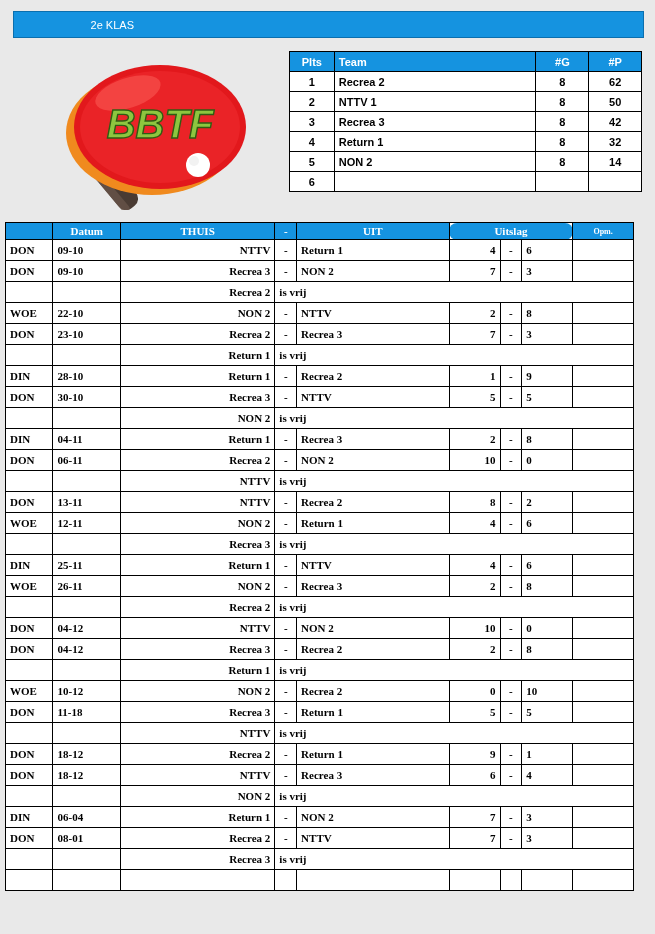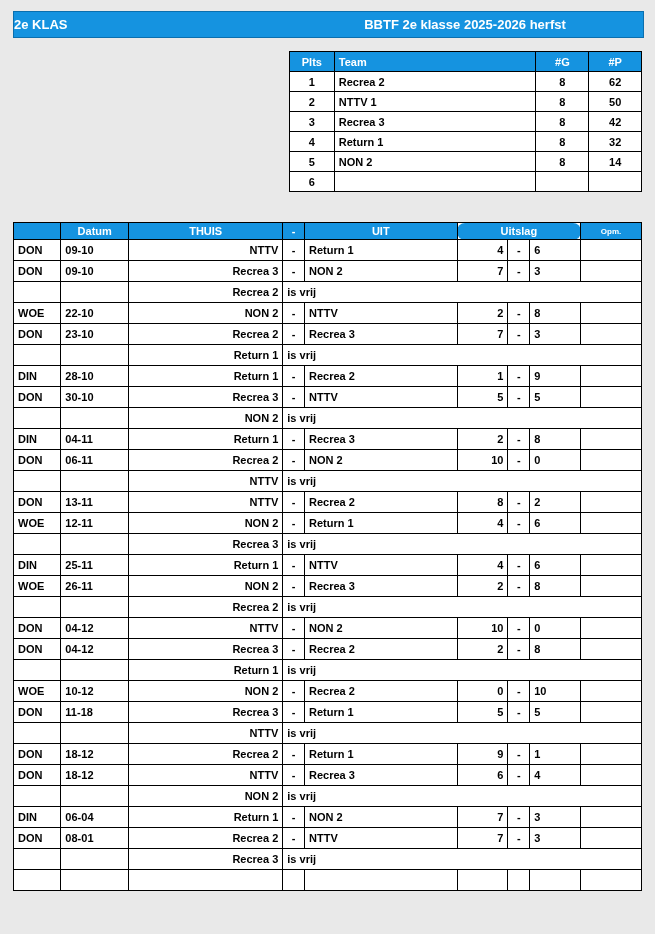--- a/index.html
+++ b/index.html
@@ -13,21 +13,21 @@
   }
   .page{position:relative;width:655px;height:934px;}
 
   
   .header{
     position:absolute;left:13px;top:11px;width:629px;height:25px;
     background:#1593e0;border:1px solid #0b6fae;
     display:flex;align-items:center;
   }
   .header-left{
-    width:120px;text-align:left;font-weight:bold;font-size:13px;color:#fff;
+    width:120px;text-align:right;font-weight:normal;font-size:11px;color:#fff;
   }
   .header-mid{flex:1;}
   .header-title{
     width:340px;text-align:center;font-weight:bold;font-size:13px;color:#fff;
     margin-right:8px;
   }
 
   
   .logo-wrap{
     position:absolute;left:20px;top:45px;width:265px;height:165px;
@@ -50,23 +50,24 @@
     background:#1593e0;color:#fff;text-align:left;
   }
   .standings thead th.c{text-align:center;}
   .st-plts{width:38px;text-align:center;}
   .st-team{width:215px;text-align:left;}
   .st-g{width:48px;text-align:center;}
   .st-p{width:48px;text-align:center;}
 
   
   .schedule{
-    position:absolute;left:13px;top:222px;width:629px;
+    position:absolute;left:5px;top:222px;width:629px;
     border-collapse:collapse;
     background:#fff;
+    font-family:Liberation Serif, serif;
   }
   .schedule th,.schedule td{
     border:1px solid #000;
     height:20px;
     font-size:11px;
     font-weight:bold;
     padding:0 4px;
     background:#fff;
   }
   .schedule thead th{
@@ -86,23 +87,43 @@
   .c-vrij{text-align:left;}
 </style>
 </head>
 <body>
 
 <div class="page">
 
   <div class="header">
     <div class="header-left">2e KLAS</div>
     <div class="header-mid"></div>
-    <div class="header-title">BBTF 2e klasse 2025-2026 herfst</div>
   </div>
 
+  <div class="logo-wrap">
+    <svg width="265" height="165" viewBox="0 0 265 165">
+
+      <g transform="rotate(-40 90 120)">
+        <rect x="70" y="95" width="22" height="72" rx="9" fill="#4a3b33"></rect>
+        <rect x="70" y="95" width="8" height="72" rx="4" fill="#6b574c" opacity="0.7"></rect>
+      </g>
+
+      <ellipse cx="132" cy="88" rx="86" ry="62" fill="#f08a1e"></ellipse>
+
+      <ellipse cx="140" cy="82" rx="86" ry="62" fill="#e2181c"></ellipse>
+      <ellipse cx="140" cy="82" rx="80" ry="56" fill="#ea2327"></ellipse>
+
+      <ellipse cx="108" cy="48" rx="34" ry="15" fill="#ff6a62" opacity="0.45" transform="rotate(-18 108 48)"></ellipse>
+
+      <circle cx="178" cy="120" r="12" fill="#ffffff"></circle>
+      <circle cx="174" cy="116" r="5" fill="#f2f2f2"></circle>
+
+      <text x="140" y="93" text-anchor="middle" font-family="Liberation Sans, sans-serif" font-size="40" font-weight="bold" font-style="italic" fill="#8dc63f" stroke="#2f5d12" stroke-width="1.4">BBTF</text>
+    </svg>
+  </div>
 
   <table class="standings">
     <thead>
       <tr>
         <th class="st-plts c">Plts</th>
         <th class="st-team">Team</th>
         <th class="st-g c">#G</th>
         <th class="st-p c">#P</th>
       </tr>
     </thead>

